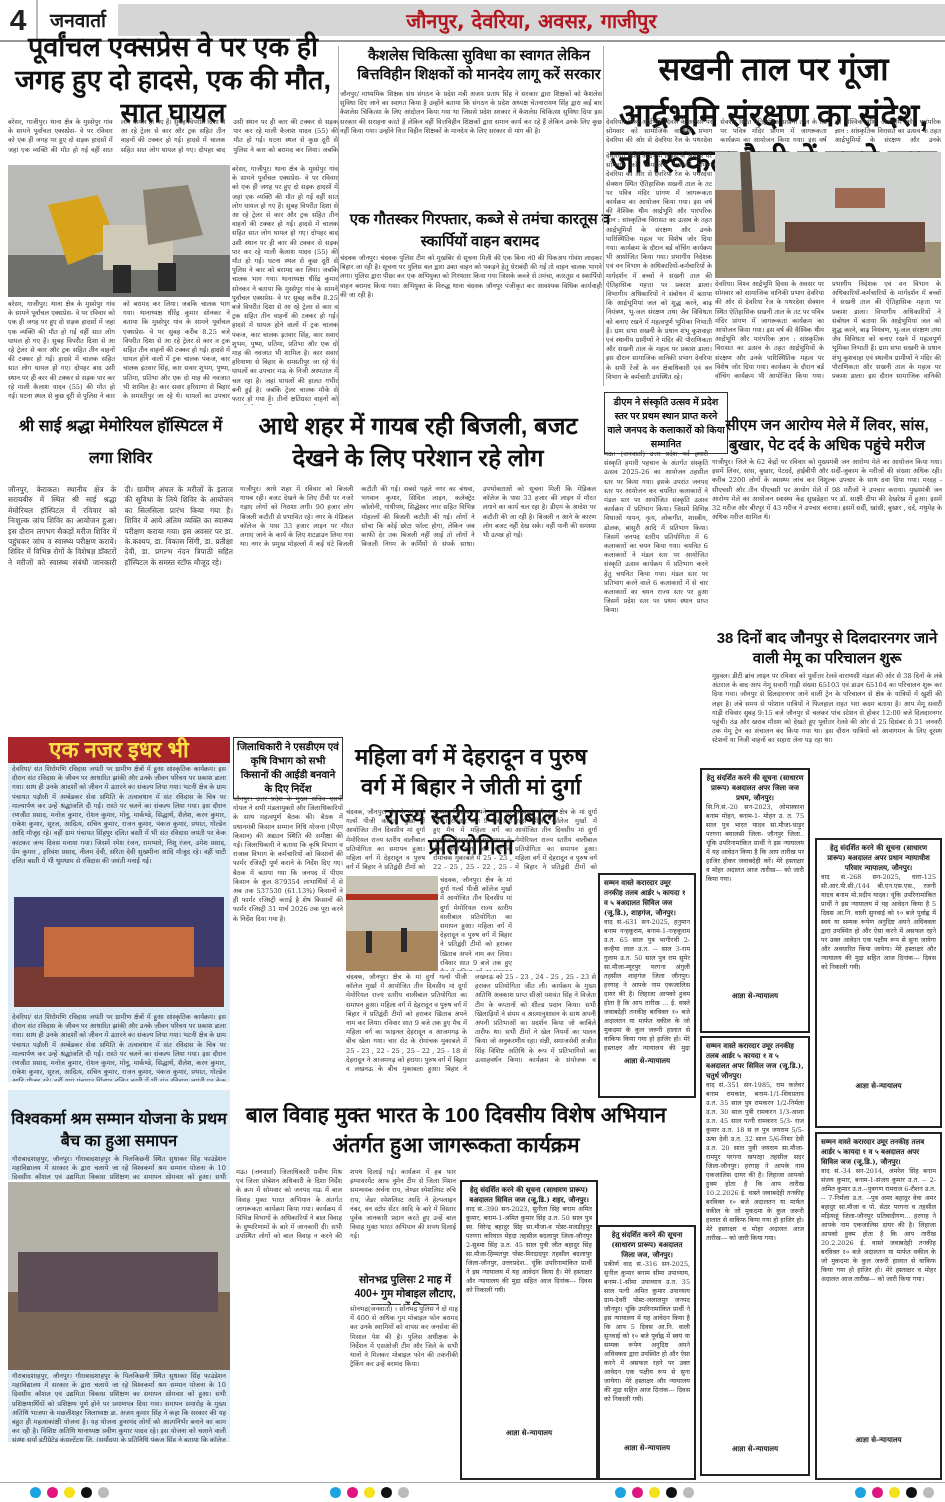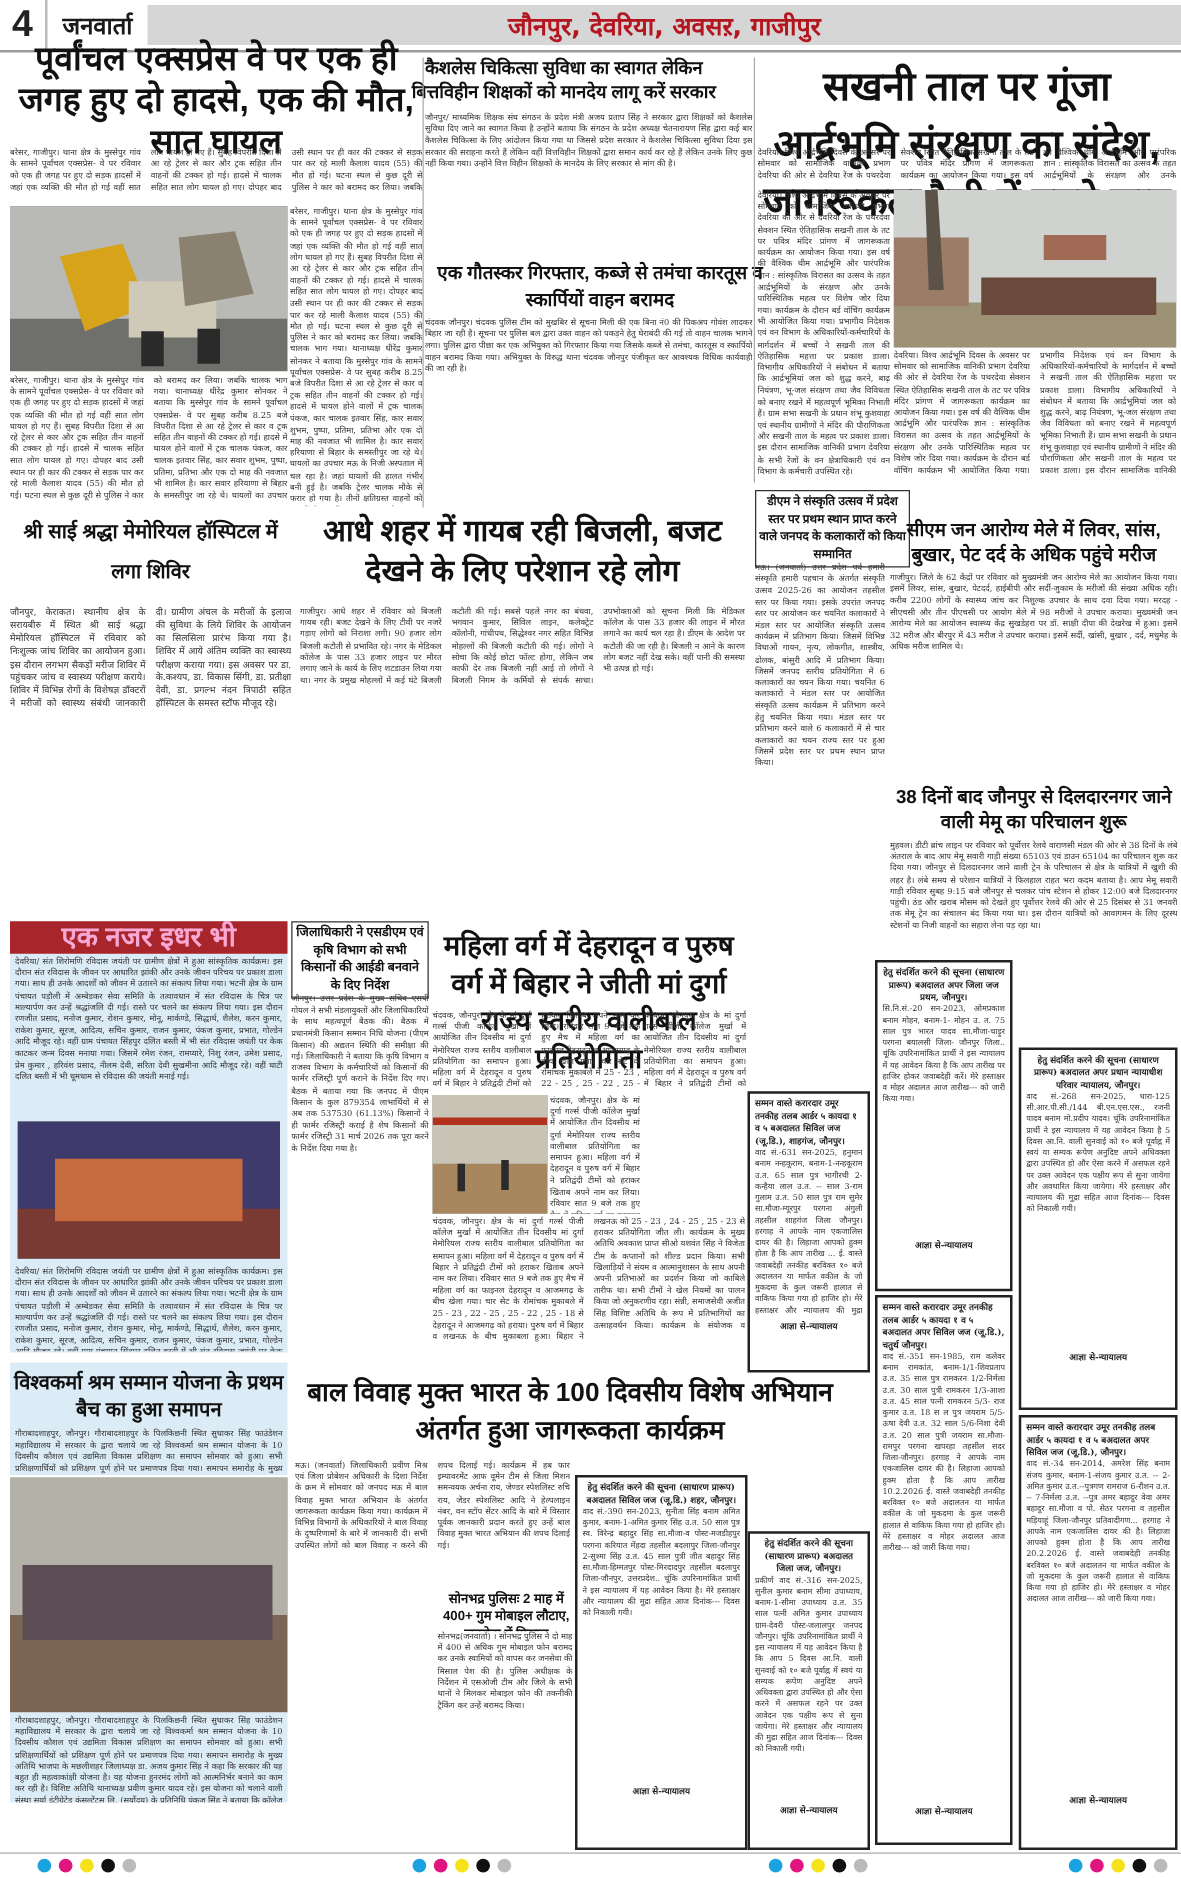--- a/index.html
+++ b/index.html
@@ -14,21 +14,21 @@
 .body{font-family:"DejaVu Serif",serif;font-size:6.6px;line-height:9.2px;color:#333;text-align:justify;overflow:hidden}
 .cols3{column-count:3;column-gap:8px}
 .cols2{column-count:2;column-gap:8px}
 .photo{background:#8a8a84;overflow:hidden}
 .photo svg{width:100%;height:100%;display:block}
 .box{border:2px solid #222;padding:3px 4px;background:#fff}
 .box .body{font-size:6.4px;line-height:9px}
 .box .hdr{font-family:"DejaVu Serif",serif;font-size:7px;line-height:10px;font-weight:bold;text-align:center;color:#222}
 .box .ftr{font-family:"DejaVu Serif",serif;font-size:7px;font-weight:bold;text-align:center;margin-top:3px;color:#222}
 .rule{background:#aaa}
-.ek-banner{background:#a8262b;color:#f9a8d4;font-family:"Liberation Sans",sans-serif;font-size:22px;font-weight:bold;text-align:center}
+.ek-banner{background:#a8262b;color:#fde047;font-family:"Liberation Sans",sans-serif;font-size:22px;font-weight:bold;text-align:center}
 .lightblue{background:#dcecf7}
 .reg{display:flex;gap:6px;align-items:center}
 .dot{width:11px;height:11px;border-radius:50%;display:inline-block}
 </style>
 </head>
 <body>
 
 <div class="abs masthead">
   <div class="pg-num">4</div>
   <div class="pg-paper">जनवार्ता</div>
@@ -46,21 +46,21 @@
     <path d="M40 40 L90 30 L110 80 L60 100 Z" fill="#d7a31b"></path>
     <rect x="95" y="60" width="70" height="45" fill="#cfc9b8"></rect>
     <path d="M135 25 L180 20 L195 70 L140 80 Z" fill="#8a8170"></path>
     <rect x="105" y="100" width="18" height="28" fill="#2a2a2a"></rect>
     <rect x="150" y="98" width="18" height="28" fill="#2a2a2a"></rect>
   </svg>
 </div>
 <div class="abs body" style="left:232px;top:165px;width:106px;height:240px">बरेसर, गाजीपुर। थाना क्षेत्र के मुस्सेपुर गांव के सामने पूर्वांचल एक्सप्रेस- वे पर रविवार को एक ही जगह पर हुए दो सड़क हादसों में जहां एक व्यक्ति की मौत हो गई वहीं सात लोग घायल हो गए हैं। सुबह विपरीत दिशा से आ रहे ट्रेलर से कार और ट्रक सहित तीन वाहनों की टक्कर हो गई। हादसे में चालक सहित सात लोग घायल हो गए। दोपहर बाद उसी स्थान पर ही कार की टक्कर से सड़क पार कर रहे माली कैलाश यादव (55) की मौत हो गई। घटना स्थल से कुछ दूरी से पुलिस ने कार को बरामद कर लिया। जबकि चालक भाग गया। थानाध्यक्ष धीरेंद्र कुमार सोनकर ने बताया कि मुस्सेपुर गांव के सामने पूर्वांचल एक्सप्रेस- वे पर सुबह करीब 8.25 बजे विपरीत दिशा से आ रहे ट्रेलर से कार व ट्रक सहित तीन वाहनों की टक्कर हो गई। हादसे में घायल होने वालों में ट्रक चालक पंकज, कार चालक इतवार सिंह, कार सवार शुभम, पुष्पा, प्रतिमा, प्रतिभा और एक दो माह की नवजात भी शामिल है। कार सवार हरियाणा से बिहार के समस्तीपुर जा रहे थे। घायलों का उपचार मऊ के निजी अस्पताल में चल रहा है। जहां घायलों की हालत गंभीर बनी हुई है। जबकि ट्रेलर चालक मौके से फरार हो गया है। तीनों क्षतिग्रस्त वाहनों को सड़कों से हटा दिया गया। इधर, दोपहर बाद उसी स्थान पर पूर्वांचल एक्सप्रेस- वे की देखरेख में लगी निजी कंपनी में तैनात माली करीमुद्दीनपुर थाना के गंधरा निवासी कैलाश यादव की सड़क पार करते समय कार की धक्के से मौत हो गई। वह पूर्वांचल एक्सप्रेस के किनारे लगे पेड़ पौधों की देखभाल और निराई-गुड़ाई करता था। घटना स्थल से कुछ दूरी पर कार को भी बरामद कर लिया गया है। हादसे की जानकारी मिलते ही परिवार की महिलाएं थाने पहुंच गई और कैलाश यादव का शव देखकर रोने- बिलखने लगी। थानाध्यक्ष धीरेंद्र कुमार सोनकर ने बताया कि मृतक की पत्नी परमावती की तहरीर पर अज्ञात चालक के खिलाफ प्राथमिकी दर्ज कर ली गई है। शव को पोस्टमार्टम के लिए भेज दिया गया है। जबकि कार को कब्जे में लेकर विधिक कार्रवाई की जा रही है।</div>
 <div class="abs body cols2" style="left:8px;top:300px;width:222px;height:103px">बरेसर, गाजीपुर। थाना क्षेत्र के मुस्सेपुर गांव के सामने पूर्वांचल एक्सप्रेस- वे पर रविवार को एक ही जगह पर हुए दो सड़क हादसों में जहां एक व्यक्ति की मौत हो गई वहीं सात लोग घायल हो गए हैं। सुबह विपरीत दिशा से आ रहे ट्रेलर से कार और ट्रक सहित तीन वाहनों की टक्कर हो गई। हादसे में चालक सहित सात लोग घायल हो गए। दोपहर बाद उसी स्थान पर ही कार की टक्कर से सड़क पार कर रहे माली कैलाश यादव (55) की मौत हो गई। घटना स्थल से कुछ दूरी से पुलिस ने कार को बरामद कर लिया। जबकि चालक भाग गया। थानाध्यक्ष धीरेंद्र कुमार सोनकर ने बताया कि मुस्सेपुर गांव के सामने पूर्वांचल एक्सप्रेस- वे पर सुबह करीब 8.25 बजे विपरीत दिशा से आ रहे ट्रेलर से कार व ट्रक सहित तीन वाहनों की टक्कर हो गई। हादसे में घायल होने वालों में ट्रक चालक पंकज, कार चालक इतवार सिंह, कार सवार शुभम, पुष्पा, प्रतिमा, प्रतिभा और एक दो माह की नवजात भी शामिल है। कार सवार हरियाणा से बिहार के समस्तीपुर जा रहे थे। घायलों का उपचार मऊ के निजी अस्पताल में चल रहा है। जहां घायलों की हालत गंभीर बनी हुई है। जबकि ट्रेलर चालक मौके से फरार हो गया है। तीनों क्षतिग्रस्त वाहनों को सड़कों से हटा दिया गया। इधर, दोपहर बाद उसी स्थान पर पूर्वांचल एक्सप्रेस- वे की देखरेख में लगी निजी कंपनी में तैनात माली करीमुद्दीनपुर थाना के गंधरा निवासी कैलाश यादव की सड़क पार करते समय कार की धक्के से मौत हो गई। वह पूर्वांचल एक्सप्रेस के किनारे लगे पेड़ पौधों की देखभाल और निराई-गुड़ाई करता था। घटना स्थल से कुछ दूरी पर कार को भी बरामद कर लिया गया है। हादसे की जानकारी मिलते ही परिवार की महिलाएं थाने पहुंच गई और कैलाश यादव का शव देखकर रोने- बिलखने लगी। थानाध्यक्ष धीरेंद्र कुमार सोनकर ने बताया कि मृतक की पत्नी परमावती की तहरीर पर अज्ञात चालक के खिलाफ प्राथमिकी दर्ज कर ली गई है। शव को पोस्टमार्टम के लिए भेज दिया गया है। जबकि कार को कब्जे में लेकर विधिक कार्रवाई की जा रही है।</div>
 
-<div class="abs" style="left:320px;top:46px;width:262px">
+<div class="abs" style="left:348px;top:46px;width:262px">
   <div class="hl" style="font-size:14.5px;line-height:19px">कैशलेस चिकित्सा सुविधा का स्वागत लेकिन बित्तविहीन शिक्षकों को मानदेय लागू करें सरकार</div>
 </div>
 <div class="abs body" style="left:340px;top:90px;width:262px;height:116px">जौनपुर/ माध्यमिक शिक्षक संघ संगठन के प्रदेश मंत्री अजय प्रताप सिंह ने सरकार द्वारा शिक्षकों को कैशलेस सुविधा दिए जाने का स्वागत किया है उन्होंने बताया कि संगठन के प्रदेश अध्यक्ष चेतनारायण सिंह द्वारा कई बार कैशलेस चिकित्सा के लिए आंदोलन किया गया था जिससे प्रदेश सरकार ने कैशलेस चिकित्सा सुविधा दिया इस सरकार की सराहना करते हैं लेकिन वहीं वित्तविहीन शिक्षकों द्वारा समान कार्य कर रहे हैं लेकिन उनके लिए कुछ नहीं किया गया। उन्होंने वित्त विहीन शिक्षकों के मानदेय के लिए सरकार से मांग की है।</div>
 
 <div class="abs" style="left:349px;top:208px;width:262px">
   <div class="hl" style="font-size:15px;line-height:22px">एक गौतस्कर गिरफ्तार, कब्जे से तमंचा कारतूस व स्कार्पियों वाहन बरामद</div>
 </div>
 <div class="abs body" style="left:340px;top:254px;width:262px;height:148px">चंदवक जौनपुर। चंदवक पुलिस टीम को मुखबिर से सूचना मिली की एक बिना नं0 की पिकअप गोवंश लादकर बिहार जा रही है। सूचना पर पुलिस बल द्वारा उक्त वाहन को पकड़ने हेतु घेराबंदी की गई तो वाहन चालक भागने लगा। पुलिस द्वारा पीछा कर एक अभियुक्त को गिरफ्तार किया गया जिसके कब्जे से तमंचा, कारतूस व स्कार्पियो वाहन बरामद किया गया। अभियुक्त के विरुद्ध थाना चंदवक जौनपुर पंजीकृत कर आवश्यक विधिक कार्यवाही की जा रही है।</div>
 
 <div class="abs" style="left:606px;top:46px;width:335px">
@@ -134,21 +134,21 @@
     <rect x="0" y="18" width="92" height="6" fill="#b3311f"></rect>
     <rect x="20" y="55" width="6" height="22" fill="#2b2b2b"></rect>
     <rect x="55" y="52" width="6" height="24" fill="#2b2b2b"></rect>
   </svg>
 </div>
 <div class="abs body" style="left:440px;top:876px;width:72px;height:95px">चंदवक, जौनपुर। क्षेत्र के मां दुर्गा गर्ल्स पीजी कॉलेज मुर्खा में आयोजित तीन दिवसीय मां दुर्गा मेमोरियल राज्य स्तरीय वालीबाल प्रतियोगिता का समापन हुआ। महिला वर्ग में देहरादून व पुरुष वर्ग में बिहार ने प्रतिद्वंदी टीमों को हराकर खिताब अपने नाम कर लिया। रविवार सात 9 बजे तक हुए मैच में महिला वर्ग का फाइनल देहरादून व आजमगढ़ के बीच खेला गया। चार सेट के रोमांचक मुकाबले में 25 - 23 , 22 - 25 , 25 - 22 , 25 - 18 से देहरादून ने आजमगढ़ को हराया। पुरुष वर्ग में बिहार व लखनऊ के बीच मुकाबला हुआ। बिहार ने लखनऊ को 25 - 23 , 24 - 25 , 25 - 23 से हराकर प्रतियोगिता जीत ली। कार्यक्रम के मुख्य अतिथि अवकाश प्राप्त सीओ यशवंत सिंह ने विजेता टीम के कप्तानों को शील्ड प्रदान किया। सभी खिलाड़ियों ने संयम व आत्मानुशासन के साथ अपनी अपनी प्रतिभाओं का प्रदर्शन किया जो काबिले तारीफ था। सभी टीमों ने खेल नियमों का पालन किया जो अनुकरणीय रहा। संन्नी, समाजसेवी अजीत सिंह विशिष्ट अतिथि के रूप में प्रतिभागियों का उत्साहवर्धन किया। कार्यक्रम के संयोजक व महाविद्यालय के प्रबंधक दयाशंकर सिंह कक्कू आगंतुकों के प्रति आभार व्यक्त किया।</div>
 <div class="abs body cols2" style="left:346px;top:973px;width:250px;height:110px">चंदवक, जौनपुर। क्षेत्र के मां दुर्गा गर्ल्स पीजी कॉलेज मुर्खा में आयोजित तीन दिवसीय मां दुर्गा मेमोरियल राज्य स्तरीय वालीबाल प्रतियोगिता का समापन हुआ। महिला वर्ग में देहरादून व पुरुष वर्ग में बिहार ने प्रतिद्वंदी टीमों को हराकर खिताब अपने नाम कर लिया। रविवार सात 9 बजे तक हुए मैच में महिला वर्ग का फाइनल देहरादून व आजमगढ़ के बीच खेला गया। चार सेट के रोमांचक मुकाबले में 25 - 23 , 22 - 25 , 25 - 22 , 25 - 18 से देहरादून ने आजमगढ़ को हराया। पुरुष वर्ग में बिहार व लखनऊ के बीच मुकाबला हुआ। बिहार ने लखनऊ को 25 - 23 , 24 - 25 , 25 - 23 से हराकर प्रतियोगिता जीत ली। कार्यक्रम के मुख्य अतिथि अवकाश प्राप्त सीओ यशवंत सिंह ने विजेता टीम के कप्तानों को शील्ड प्रदान किया। सभी खिलाड़ियों ने संयम व आत्मानुशासन के साथ अपनी अपनी प्रतिभाओं का प्रदर्शन किया जो काबिले तारीफ था। सभी टीमों ने खेल नियमों का पालन किया जो अनुकरणीय रहा। संन्नी, समाजसेवी अजीत सिंह विशिष्ट अतिथि के रूप में प्रतिभागियों का उत्साहवर्धन किया। कार्यक्रम के संयोजक व महाविद्यालय के प्रबंधक दयाशंकर सिंह कक्कू आगंतुकों के प्रति आभार व्यक्त किया।</div>
 <div class="abs body" style="left:515px;top:808px;width:82px;height:62px">चंदवक, जौनपुर। क्षेत्र के मां दुर्गा गर्ल्स पीजी कॉलेज मुर्खा में आयोजित तीन दिवसीय मां दुर्गा मेमोरियल राज्य स्तरीय वालीबाल प्रतियोगिता का समापन हुआ। महिला वर्ग में देहरादून व पुरुष वर्ग में बिहार ने प्रतिद्वंदी टीमों को हराकर खिताब अपने नाम कर लिया। रविवार सात 9 बजे तक हुए मैच में महिला वर्ग का फाइनल देहरादून व आजमगढ़ के बीच खेला गया। चार सेट के रोमांचक मुकाबले में 25 - 23 , 22 - 25 , 25 - 22 , 25 - 18 से देहरादून ने आजमगढ़ को हराया। पुरुष वर्ग में बिहार व लखनऊ के बीच मुकाबला हुआ। बिहार ने लखनऊ को 25 - 23 , 24 - 25 , 25 - 23 से हराकर प्रतियोगिता जीत ली। कार्यक्रम के मुख्य अतिथि अवकाश प्राप्त सीओ यशवंत सिंह ने विजेता टीम के कप्तानों को शील्ड प्रदान किया। सभी खिलाड़ियों ने संयम व आत्मानुशासन के साथ अपनी अपनी प्रतिभाओं का प्रदर्शन किया जो काबिले तारीफ था। सभी टीमों ने खेल नियमों का पालन किया जो अनुकरणीय रहा। संन्नी, समाजसेवी अजीत सिंह विशिष्ट अतिथि के रूप में प्रतिभागियों का उत्साहवर्धन किया। कार्यक्रम के संयोजक व महाविद्यालय के प्रबंधक दयाशंकर सिंह कक्कू आगंतुकों के प्रति आभार व्यक्त किया।</div>
 
 <div class="abs lightblue" style="left:8px;top:1090px;width:222px;height:90px">
-  <div class="hl" style="font-size:16px;line-height:22px;margin-top:6px">विश्वकर्मा श्रम सम्मान योजना के प्रथम बैच का हुआ समापन</div>
+  <div class="hl" style="font-size:16px;line-height:22px;margin-top:18px">विश्वकर्मा श्रम सम्मान योजना के प्रथम बैच का हुआ समापन</div>
   <div class="body" style="padding:3px 4px;height:40px">गौराबादशाहपुर, जौनपुर। गौराबादशाहपुर के पिलकिछनी स्थित सुधाकर सिंह फाउंडेशन महाविद्यालय में सरकार के द्वारा चलाये जा रहे विश्वकर्मा श्रम सम्मान योजना के 10 दिवसीय कौशल एवं उद्यमिता विकास प्रशिक्षण का समापन सोमवार को हुआ। सभी प्रशिक्षणार्थियों को प्रशिक्षण पूर्ण होने पर प्रमाणपत्र दिया गया। समापन समारोह के मुख्य अतिथि भाजपा के मछलीशहर जिलाध्यक्ष डा. अजय कुमार सिंह ने कहा कि सरकार की यह बहुत ही महत्वाकांक्षी योजना है। यह योजना हुनरमंद लोगों को आत्मनिर्भर बनाने का काम कर रही है। विशिष्ट अतिथि थानाध्यक्ष प्रवीण कुमार यादव रहे। इस योजना को चलाने वाली संस्था सूर्या इंटीग्रेटेड कंसल्टेंट्स लि. (सूर्योदय) के प्रतिनिधि पंकज सिंह ने बताया कि कॉलेज की प्राचार्या डा. रूबी राय ने अतिथियों का स्वागत करते हुए आभार व्यक्त किया। इस अवसर पर राहुल सिंह, अनिल जायसवाल, डा. सदानंद राय, पंकज सिंह अन्य सभी स्टाफ उपस्थित रहे।</div>
 </div>
 <div class="abs photo" style="left:8px;top:1182px;width:222px;height:188px">
   <svg viewBox="0 0 222 188" preserveAspectRatio="none">
     <rect width="222" height="188" fill="#b4b2a8"></rect>
     <rect y="110" width="222" height="78" fill="#7b6656"></rect>
     <rect x="10" y="70" width="200" height="60" fill="#5d4d54"></rect>
   </svg>
 </div>
 <div class="abs lightblue body" style="left:8px;top:1370px;width:222px;height:72px;padding:2px 4px">गौराबादशाहपुर, जौनपुर। गौराबादशाहपुर के पिलकिछनी स्थित सुधाकर सिंह फाउंडेशन महाविद्यालय में सरकार के द्वारा चलाये जा रहे विश्वकर्मा श्रम सम्मान योजना के 10 दिवसीय कौशल एवं उद्यमिता विकास प्रशिक्षण का समापन सोमवार को हुआ। सभी प्रशिक्षणार्थियों को प्रशिक्षण पूर्ण होने पर प्रमाणपत्र दिया गया। समापन समारोह के मुख्य अतिथि भाजपा के मछलीशहर जिलाध्यक्ष डा. अजय कुमार सिंह ने कहा कि सरकार की यह बहुत ही महत्वाकांक्षी योजना है। यह योजना हुनरमंद लोगों को आत्मनिर्भर बनाने का काम कर रही है। विशिष्ट अतिथि थानाध्यक्ष प्रवीण कुमार यादव रहे। इस योजना को चलाने वाली संस्था सूर्या इंटीग्रेटेड कंसल्टेंट्स लि. (सूर्योदय) के प्रतिनिधि पंकज सिंह ने बताया कि कॉलेज की प्राचार्या डा. रूबी राय ने अतिथियों का स्वागत करते हुए आभार व्यक्त किया। इस अवसर पर राहुल सिंह, अनिल जायसवाल, डा. सदानंद राय, पंकज सिंह अन्य सभी स्टाफ उपस्थित रहे।</div>

